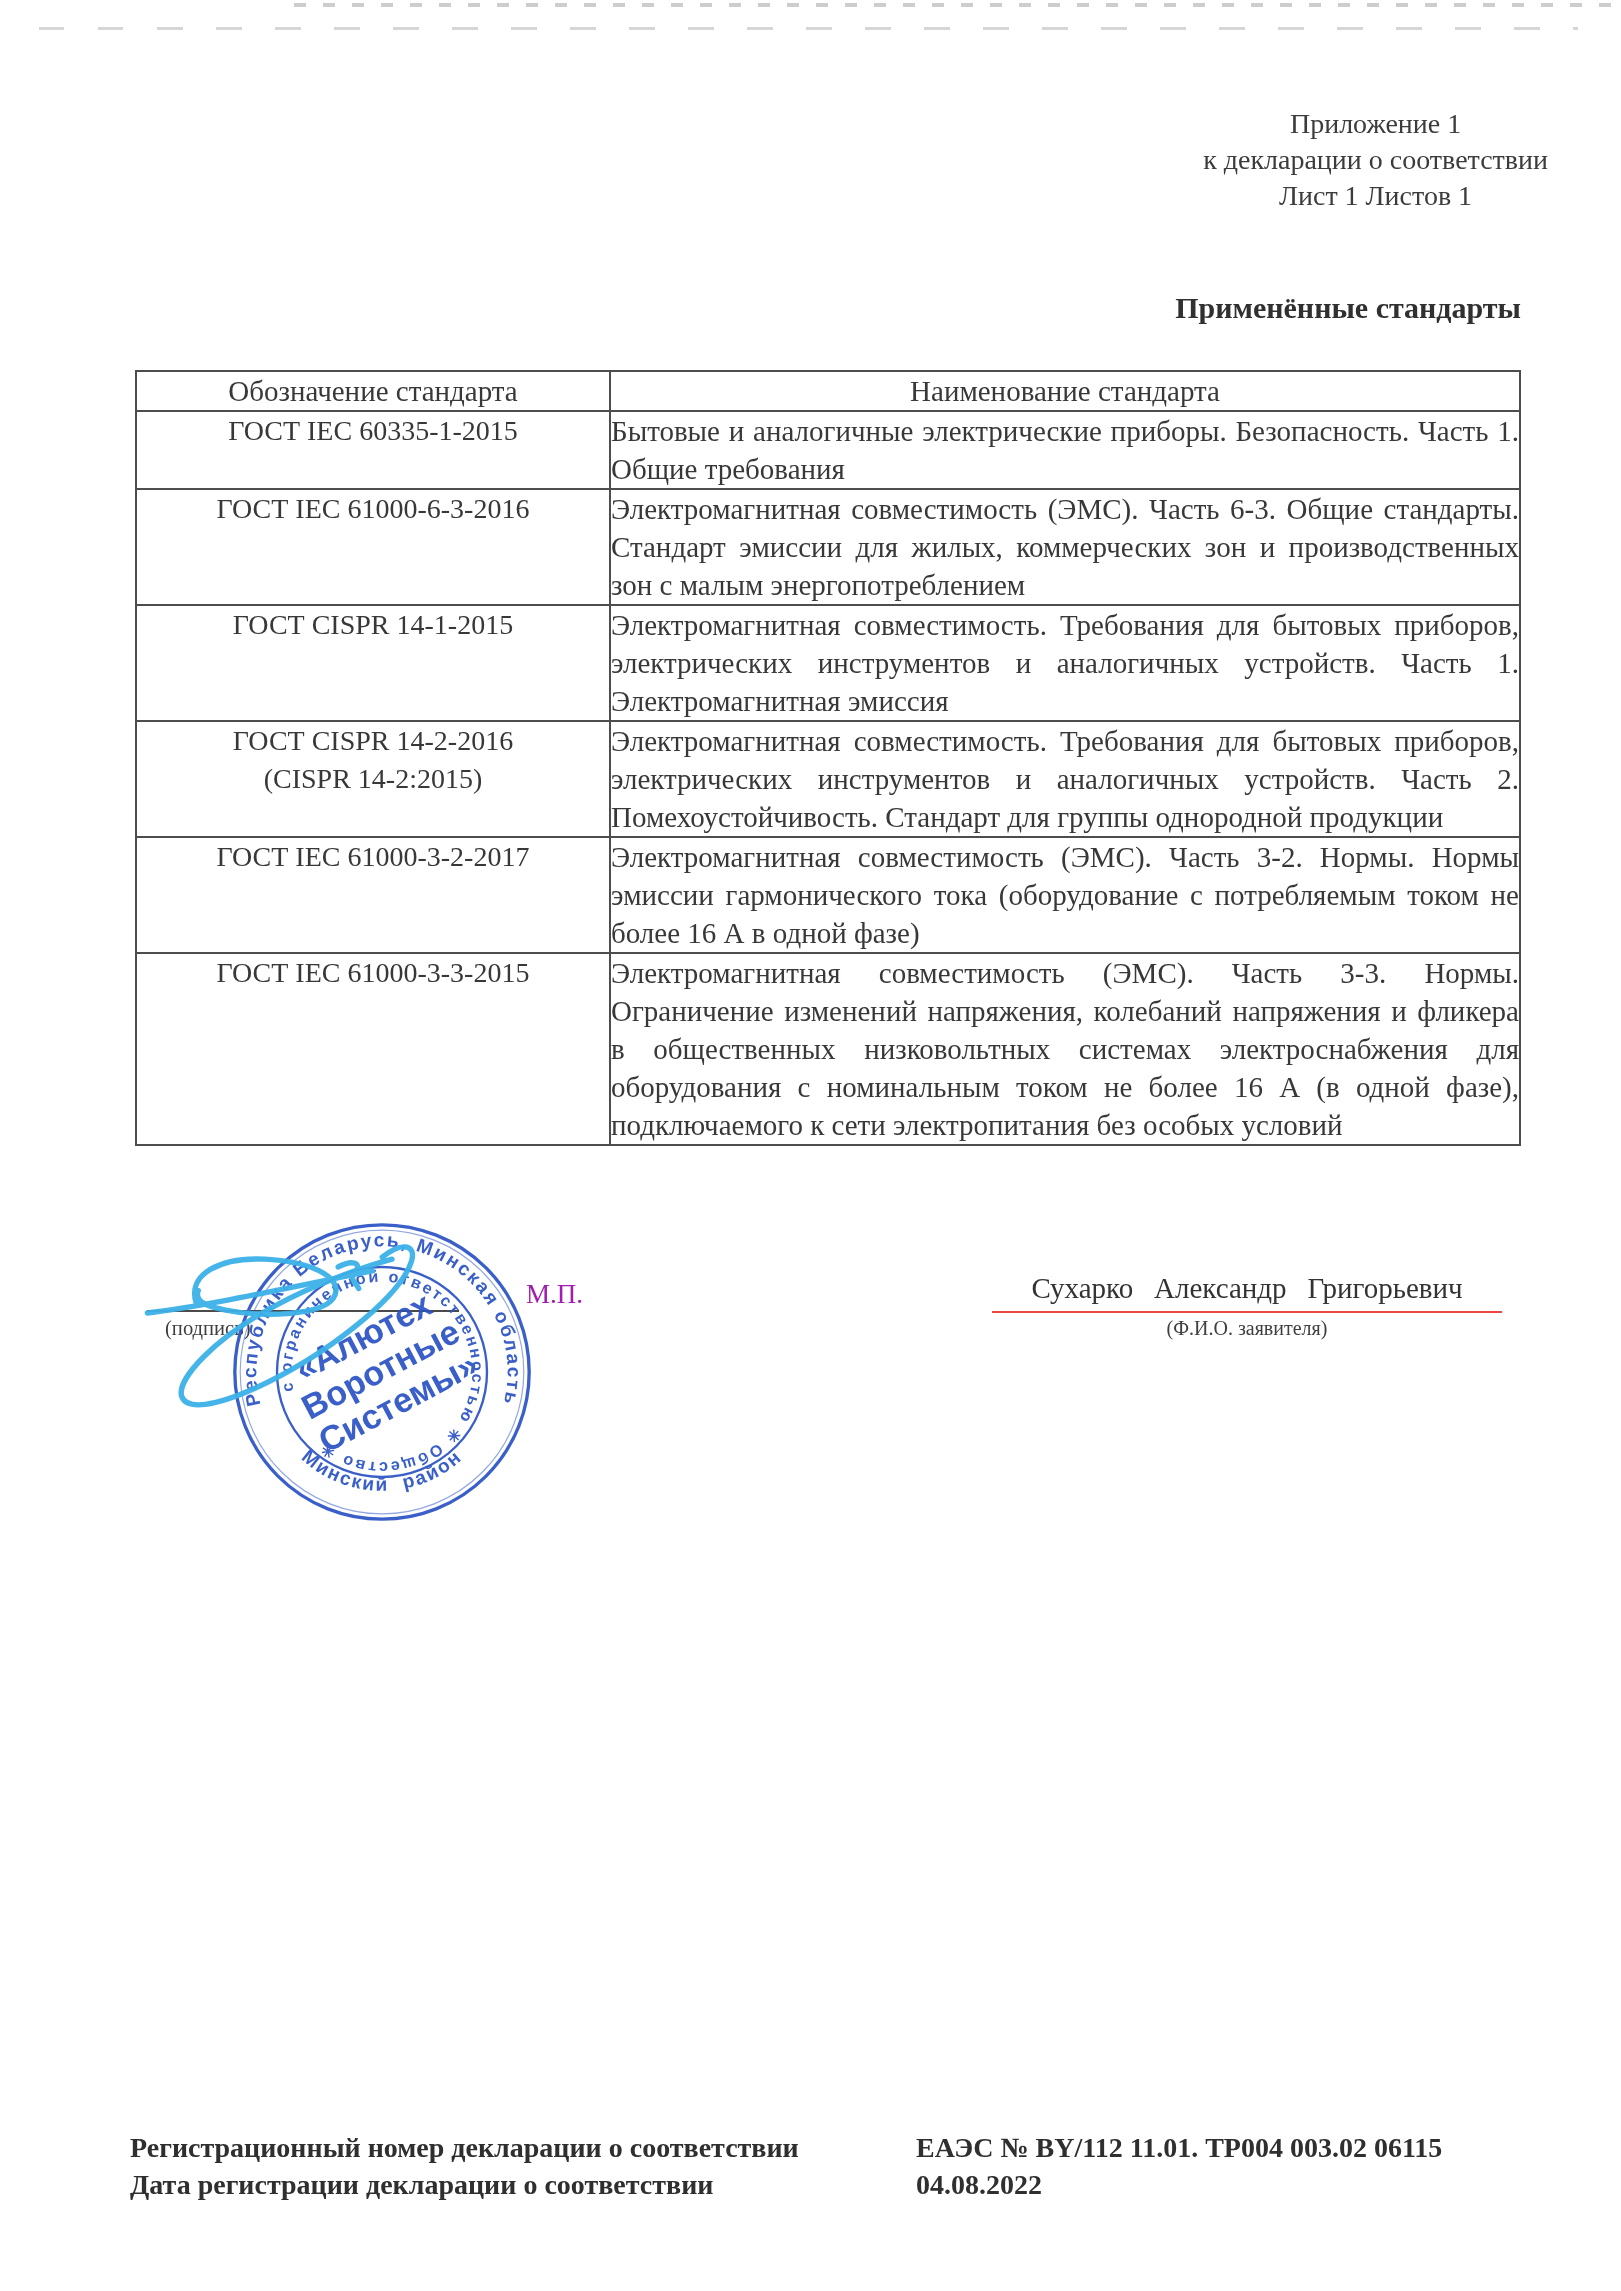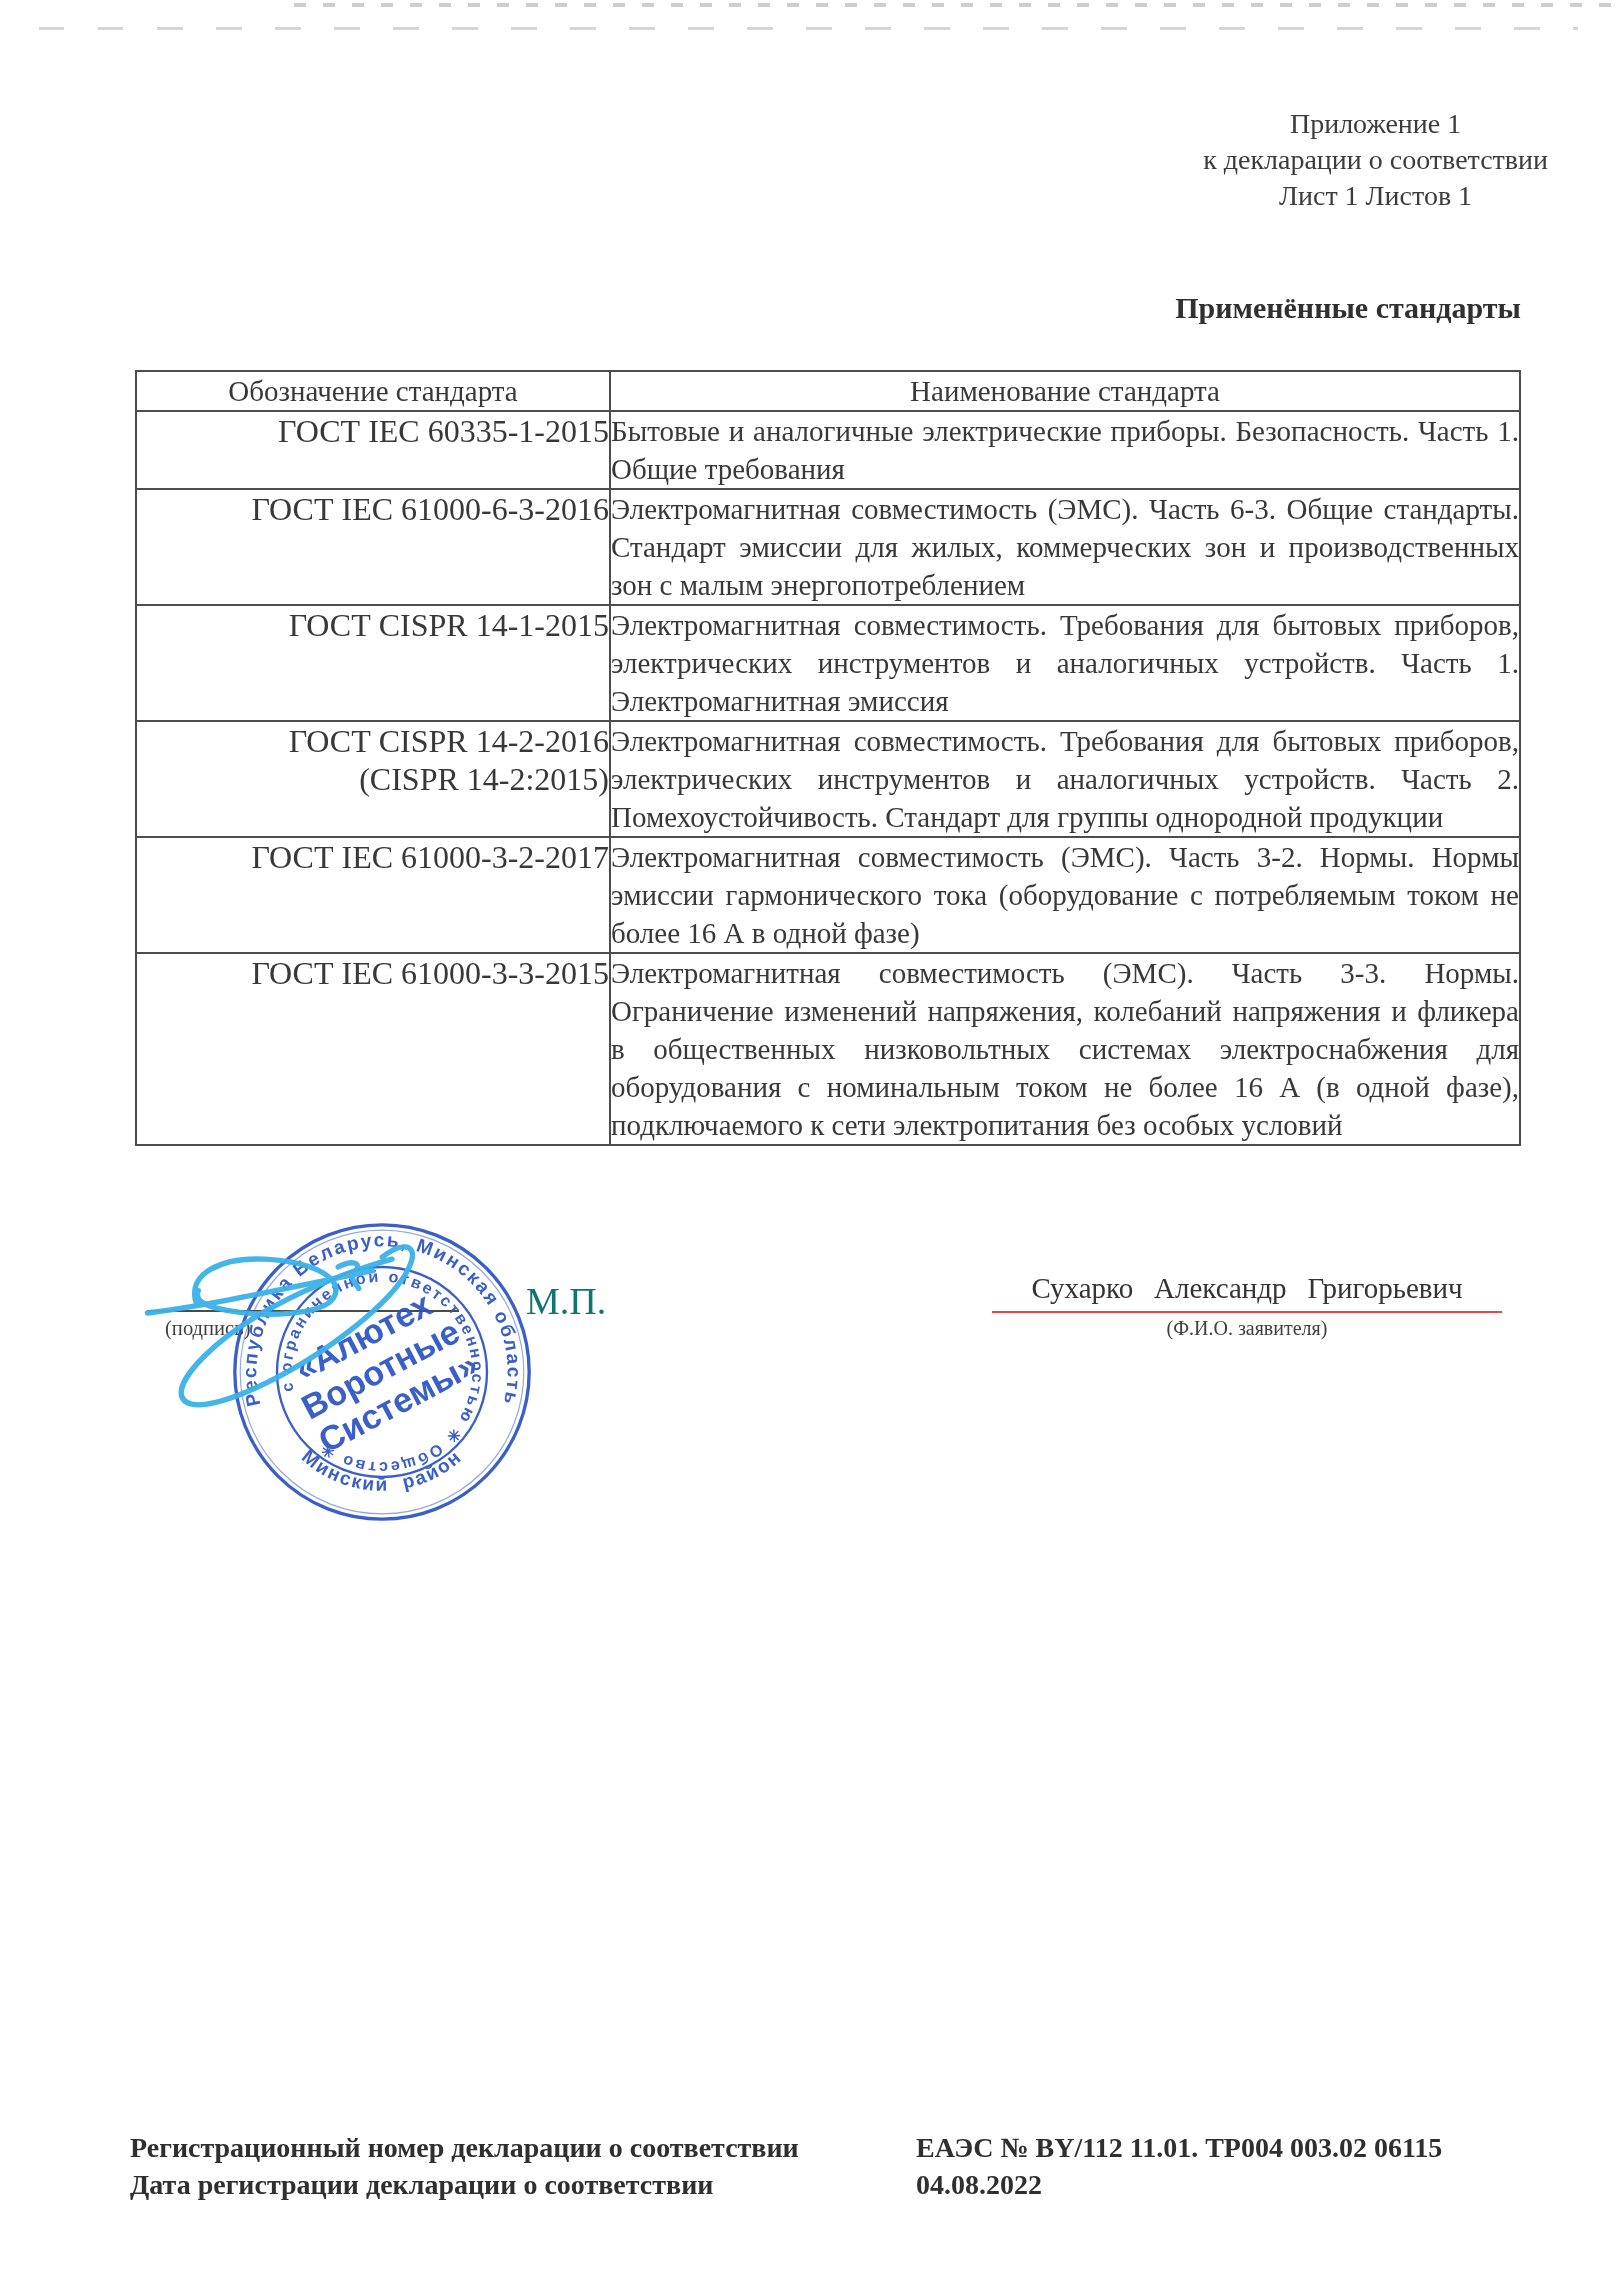--- a/index.html
+++ b/index.html
@@ -37,38 +37,38 @@
   }
   table.standards-table th, table.standards-table td{
     border:2px solid #4d4d4d; padding:0;
   }
   th.col-designation, td.col-designation{ width:472px; }
   table.standards-table th{
     font-weight:normal; height:35px; text-align:center; vertical-align:middle;
     font-size:29px;
   }
   td.col-designation{
-    text-align:right; vertical-align:top; padding-top:2px;
-    font-size:32px; white-space:pre-line;
+    text-align:center; vertical-align:top; padding-top:2px;
+    font-size:28px; white-space:pre-line;
   }
   td.col-name{
     text-align:justify; vertical-align:top; padding:1px 9.8px 2.9px 11.8px;
   }
   
   .sign-line{
     position:absolute; top:1292px; left:147px; width:312px; height:17.6px;
     border-bottom:2px solid #4a4a4a;
   }
   .sign-caption{
     position:absolute; top:1317px; left:165px; width:196px;
     font-size:20.6px; color:#3f3f3f;
   }
   .mp-label{
     position:absolute; top:1279px; left:526px;
-    font-size:38px; color:#0f766e;
+    font-size:27px; color:#a21caf;
   }
   .applicant-name{
     position:absolute; top:1272px; left:992px; width:510px; height:39px;
     border-bottom:2px solid #ef4444;
     text-align:center; font-size:29px; color:#333; word-spacing:13.7px; white-space:nowrap;
   }
   .applicant-caption{
     position:absolute; top:1317px; left:992px; width:510px;
     text-align:center; font-size:20px; color:#3f3f3f;
   }

